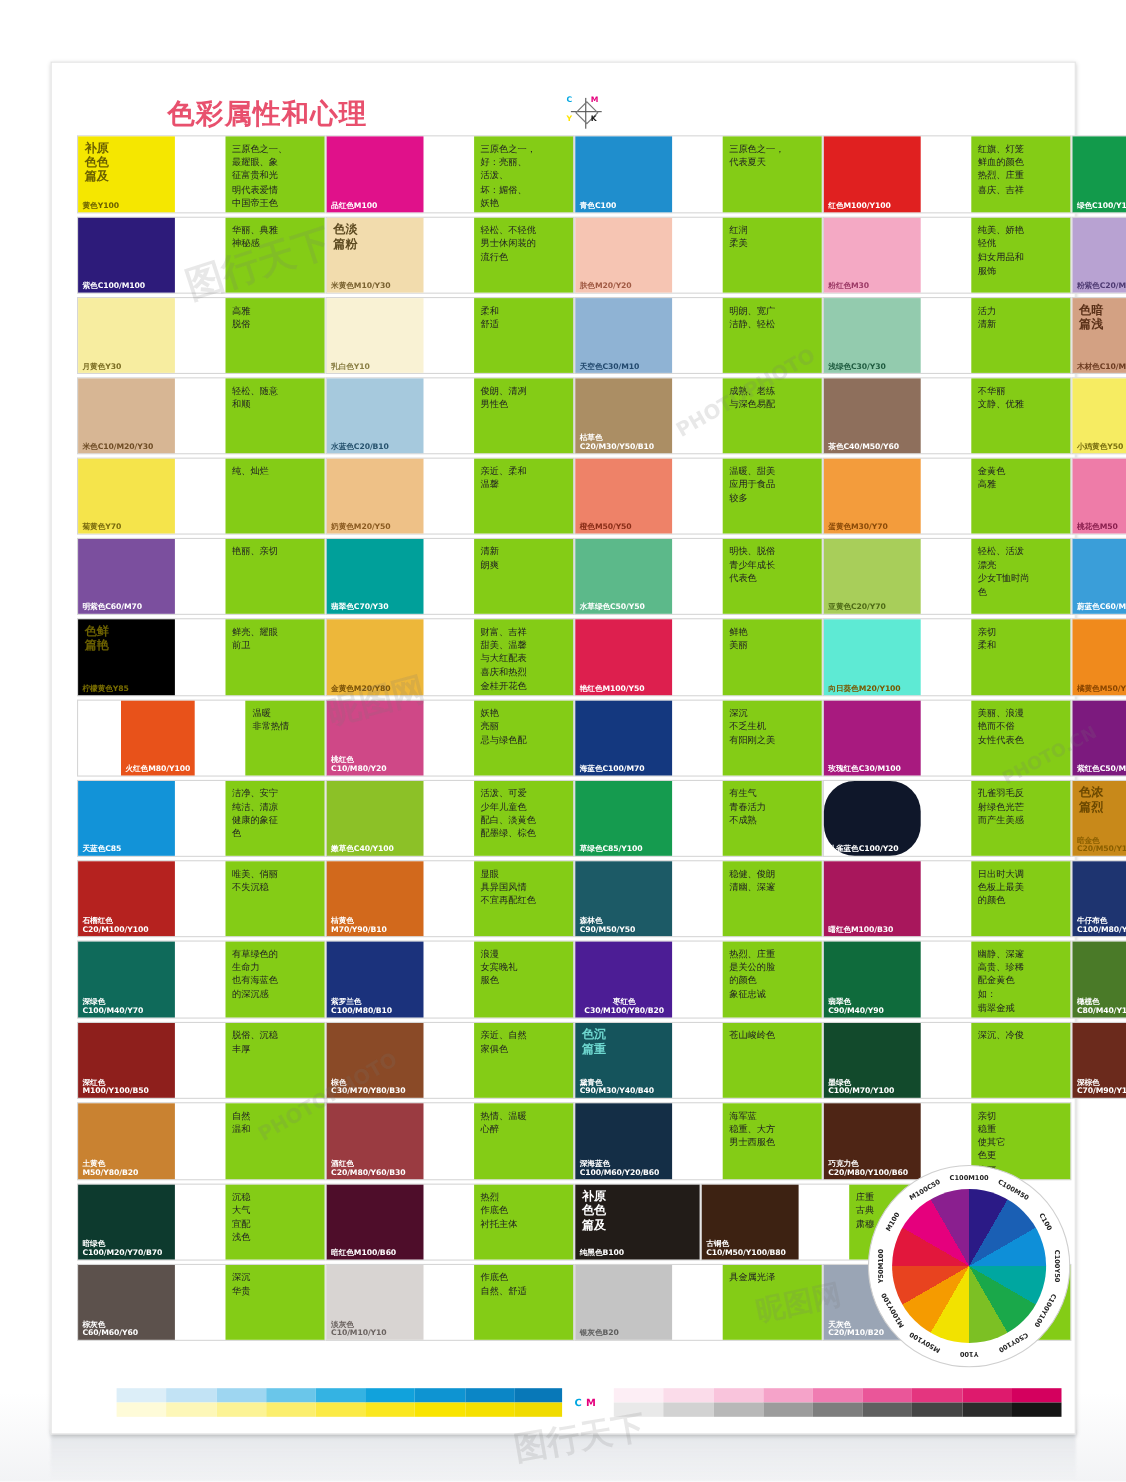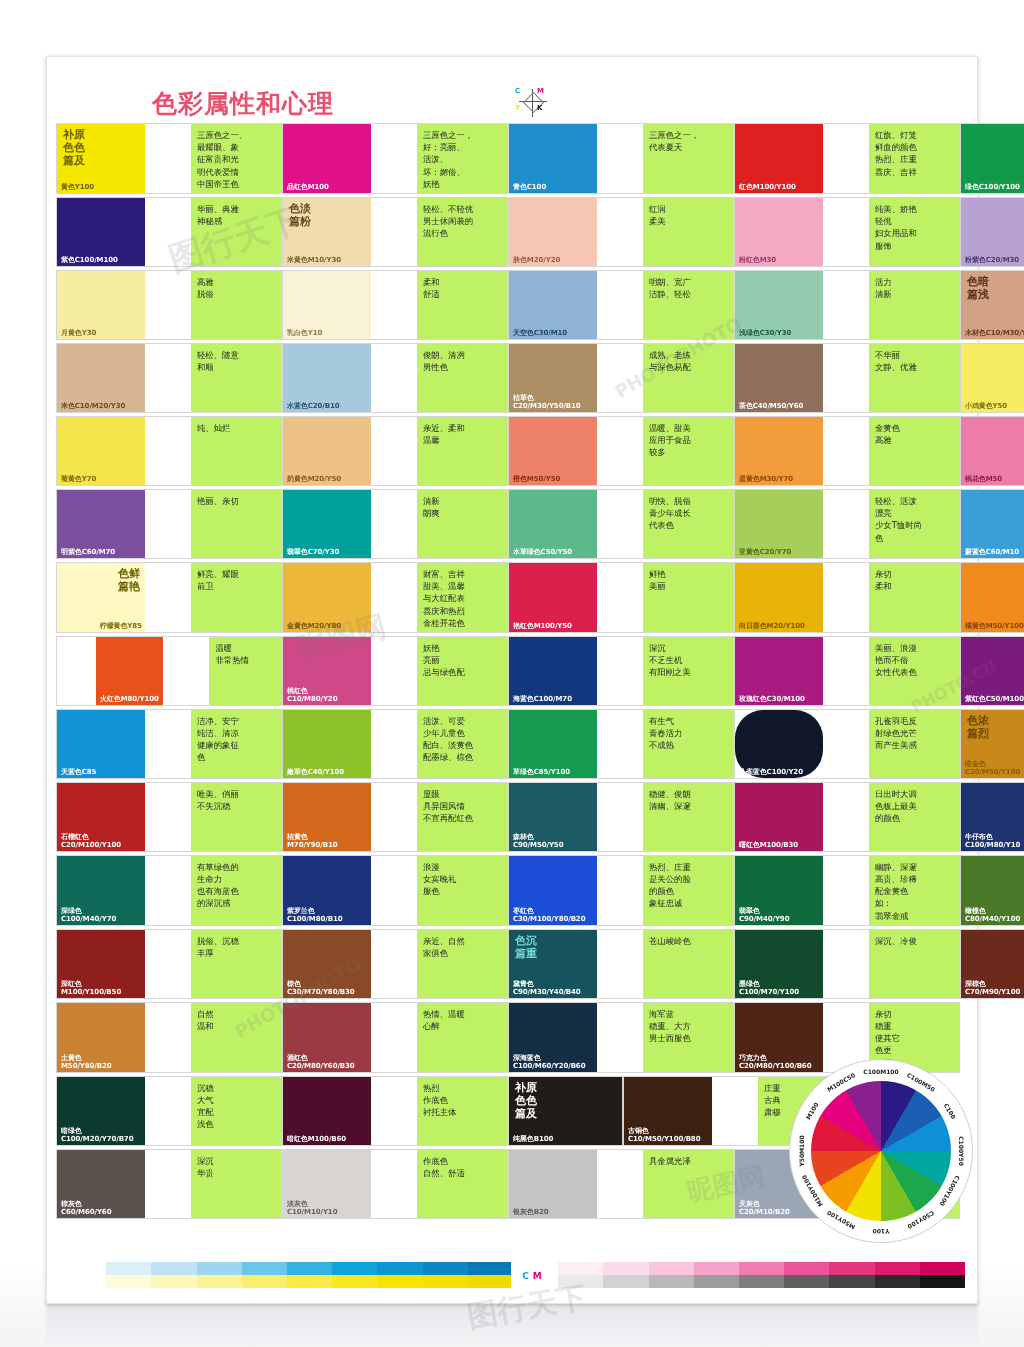--- a/index.html
+++ b/index.html
@@ -38,41 +38,41 @@
   #regmark .lc{left:2px;top:0;color:#00a7e1;}
   #regmark .lm{left:24px;top:0;color:#e5007d;}
   #regmark .ly{left:2px;top:17px;color:#ffe400;}
   #regmark .lk{left:24px;top:17px;color:#1a1a1a;}
   #regmark .crossv{position:absolute;left:19px;top:2px;width:1px;height:28px;background:#555;}
   #regmark .crossh{position:absolute;left:6px;top:14px;width:28px;height:1px;background:#555;}
   #regmark .dia{position:absolute;left:13px;top:8px;width:13px;height:13px;border:1px solid #777;transform:rotate(45deg);}
 
   
   #grid{
-    position:absolute;left:9px;top:66px;
+    position:absolute;left:23px;top:66px;
     width:760px;
     border-collapse:separate;
     border-spacing:0;
   }
   .row{display:flex;margin-bottom:3px;}
   .pair{display:flex;width:226px;box-sizing:border-box;border:1px solid #d6d6d6;background:#fff;}
   .swatch{
     width:113px;min-height:68px;position:relative;box-sizing:border-box;
     display:flex;flex-direction:column;justify-content:space-between;
   }
   .swatch .topnote{
     font-size:11px;font-weight:bold;line-height:1.18;
     padding:5px 5px 0 6px;white-space:pre-line;
   }
   .swatch .code{
     font-size:7px;font-weight:bold;line-height:1.15;
     padding:0 3px 2px 4px;white-space:pre-line;letter-spacing:-.1px;
   }
   .desc{
-    width:113px;box-sizing:border-box;background:#bef264;
+    width:113px;box-sizing:border-box;background:#84cc16;
     font-size:8.4px;line-height:1.45;color:#222;
     padding:5px 4px 3px 6px;white-space:pre-line;margin-left:46px;
   }
   
   #wheel-wrap{position:absolute;left:742px;top:1002px;width:184px;height:184px;}
   #wheel-outer{
     position:absolute;inset:0;border-radius:50%;
     background:#ffffff;border:1px solid #cfcfcf;
   }
   #wheel{
@@ -383,21 +383,21 @@
         </div>
         <div class="pair">
           <div class="swatch" style="background: rgb(58, 158, 217);">
             <div class="topnote" style="color: rgb(255, 255, 255);"></div>
             <div class="code" style="color: rgb(255, 255, 255);">蔚蓝色C60/M10</div>
           </div>
         </div>
       </div>
       <div class="row">
         <div class="pair">
-          <div class="swatch" style="background: #fef9c3; text-align: right;">
+          <div class="swatch" style="background: #000000;">
             <div class="topnote" style="color: rgb(107, 96, 0);">色鲜
 篇艳</div>
             <div class="code" style="color: rgb(122, 110, 0);">柠檬黄色Y85</div>
           </div>
           <div class="desc">鲜亮、耀眼
 前卫</div>
         </div>
         <div class="pair">
           <div class="swatch" style="background: rgb(237, 183, 58);">
             <div class="topnote" style="color: rgb(122, 82, 8);"></div>
@@ -411,21 +411,21 @@
         </div>
         <div class="pair">
           <div class="swatch" style="background: rgb(221, 31, 78);">
             <div class="topnote" style="color: rgb(255, 255, 255);"></div>
             <div class="code" style="color: rgb(255, 255, 255);">艳红色M100/Y50</div>
           </div>
           <div class="desc">鲜艳
 美丽</div>
         </div>
         <div class="pair">
-          <div class="swatch" style="background: #eab308;">
+          <div class="swatch" style="background: #5eead4;">
             <div class="topnote" style="color: rgb(122, 88, 0);"></div>
             <div class="code" style="color: rgb(122, 88, 0);">向日葵色M20/Y100</div>
           </div>
           <div class="desc">亲切
 柔和</div>
         </div>
         <div class="pair">
           <div class="swatch" style="background: rgb(240, 138, 28);">
             <div class="topnote" style="color: rgb(138, 70, 0);"></div>
             <div class="code" style="color: rgb(138, 70, 0);">橘黄色M50/Y100</div>
@@ -586,21 +586,21 @@
           <div class="swatch" style="background: rgb(27, 50, 124);">
             <div class="topnote" style="color: rgb(255, 255, 255);"></div>
             <div class="code" style="color: rgb(255, 255, 255);">紫罗兰色
 C100/M80/B10</div>
           </div>
           <div class="desc">浪漫
 女宾晚礼
 服色</div>
         </div>
         <div class="pair">
-          <div class="swatch" style="background: #1d4ed8;">
+          <div class="swatch" style="background: #4c1d95; text-align: center;">
             <div class="topnote" style="color: rgb(255, 255, 255);"></div>
             <div class="code" style="color: rgb(255, 255, 255);">枣红色
 C30/M100/Y80/B20</div>
           </div>
           <div class="desc">热烈、庄重
 是关公的脸
 的颜色
 象征忠诚</div>
         </div>
         <div class="pair">

